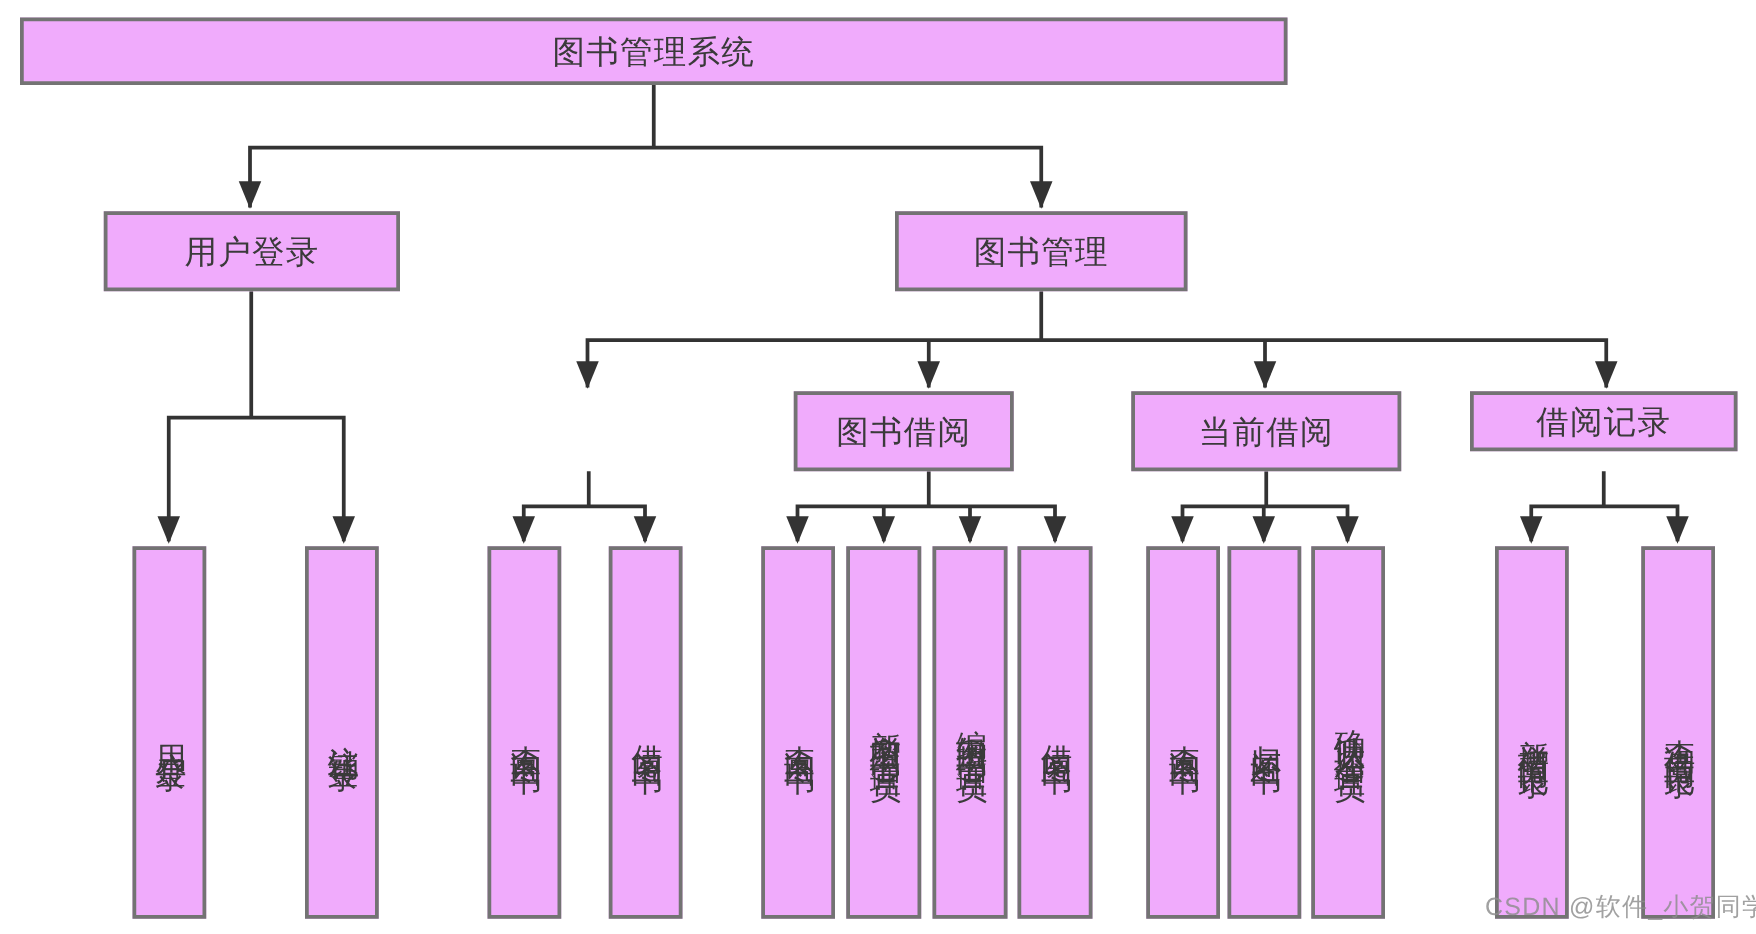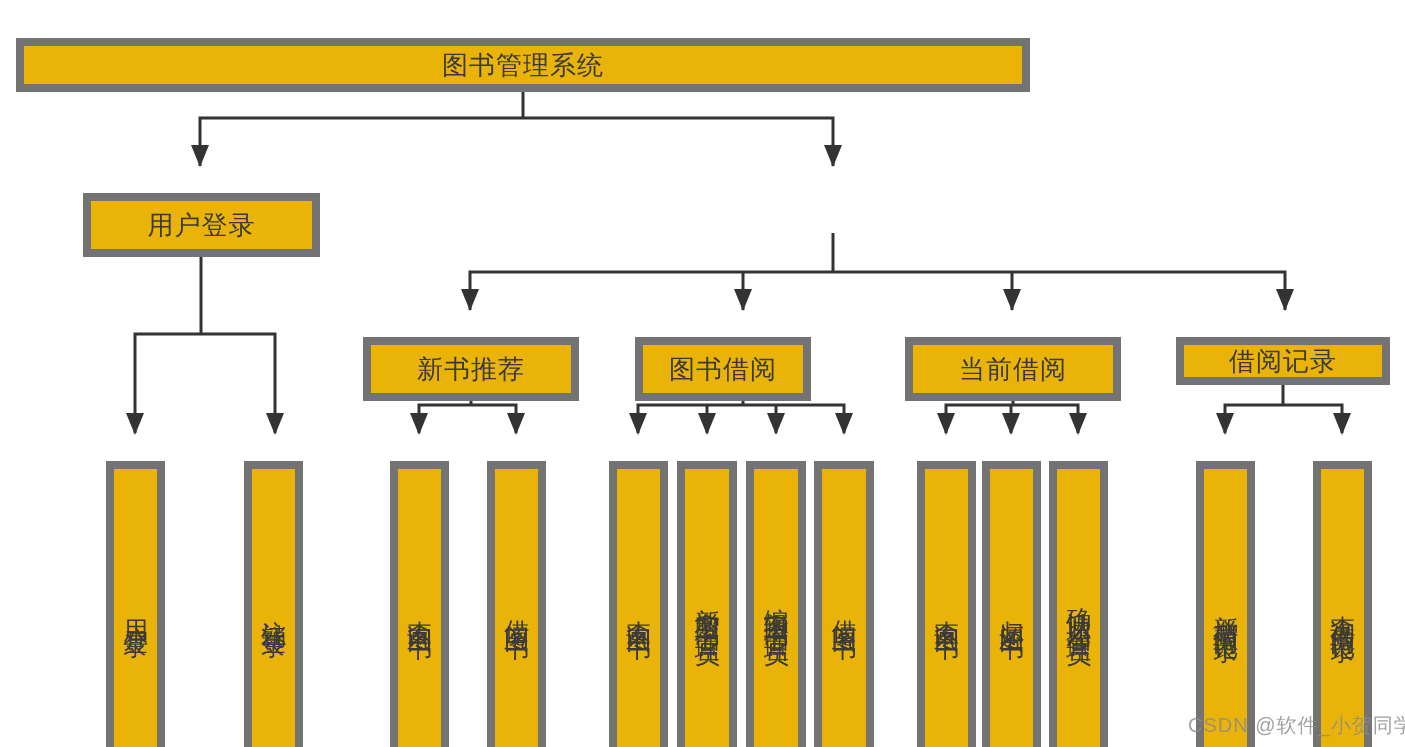--- a/index.html
+++ b/index.html
@@ -12,28 +12,27 @@
     overflow: hidden;
   }
   svg.connectors {
     position: absolute;
     left: 0; top: 0;
     width: 1405px; height: 747px;
   }
   .node {
     position: absolute;
     box-sizing: border-box;
-    border: 8px solid #737373;
-    background: #eab308;
+    border: 3px solid #737373;
+    background: #f0abfc;
     display: flex;
     align-items: center;
     justify-content: center;
     color: #3a3a3a;
     z-index: 2;
-    margin-top: 24px;
   }
   .hnode { font-size: 26px; letter-spacing: 1px; }
   .leaf {
     writing-mode: vertical-rl;
     text-orientation: mixed;
     font-size: 25px;
     letter-spacing: 5px;
     line-height: 1.1;
   }
   .watermark {
@@ -100,22 +99,22 @@
       <polygon points="1002,413 1020,413 1011,435"></polygon>
       <polygon points="1069,413 1087,413 1078,435"></polygon>
       <polygon points="1216,413 1234,413 1225,435"></polygon>
       <polygon points="1333,413 1351,413 1342,435"></polygon>
     </g>
   </svg>
 
   <div class="node hnode" style="left:16px; top:14px; width:1014px; height:54px;">图书管理系统</div>
 
   <div class="node hnode" style="left:83px; top:169px; width:237px; height:64px;">用户登录</div>
+  <div class="node hnode" style="left:716px; top:169px; width:234px; height:64px;">图书管理</div>
 
-  <div class="node hnode" style="left:363px; top:313px; width:216px; height:64px;">新书推荐</div>
   <div class="node hnode" style="left:635px; top:313px; width:176px; height:64px;">图书借阅</div>
   <div class="node hnode" style="left:905px; top:313px; width:216px; height:64px;text-align:right;">当前借阅</div>
   <div class="node hnode" style="left:1176px; top:313px; width:214px; height:48px;">借阅记录</div>
 
   <div class="node leaf" style="left:106px; top:437px; width:59px; height:298px;">用户登录</div>
   <div class="node leaf" style="left:244px; top:437px; width:59px; height:298px;">注销登录</div>
 
   <div class="node leaf" style="left:390px; top:437px; width:59px; height:298px;">查询图书</div>
   <div class="node leaf" style="left:487px; top:437px; width:59px; height:298px;">借阅图书</div>
 

